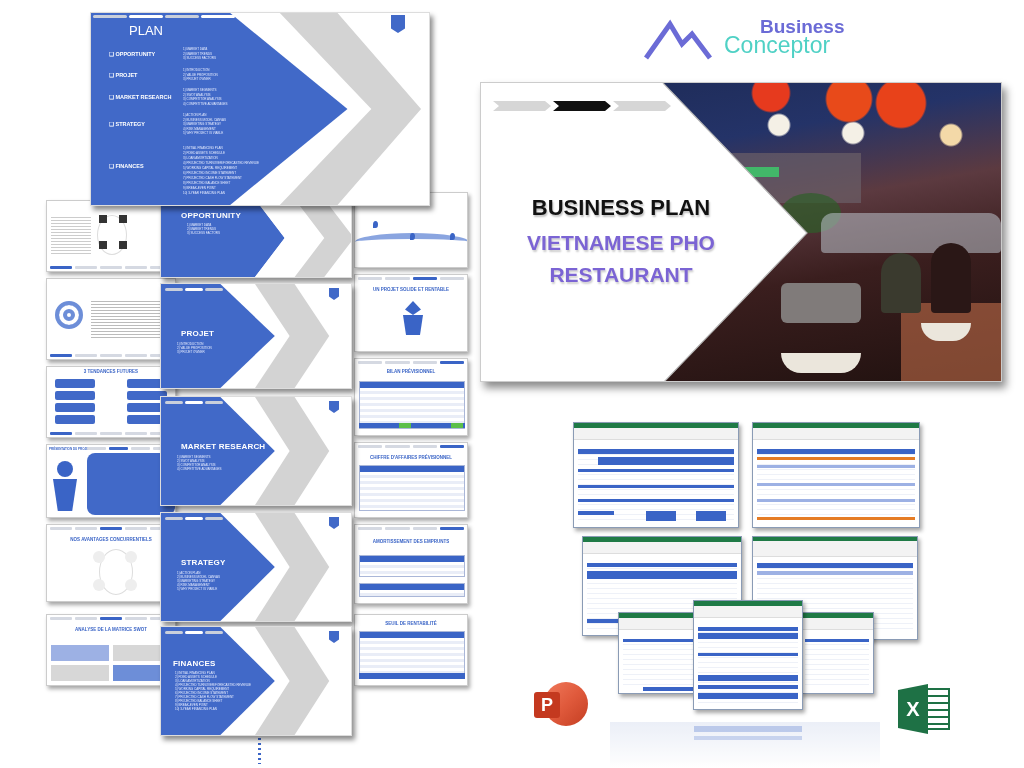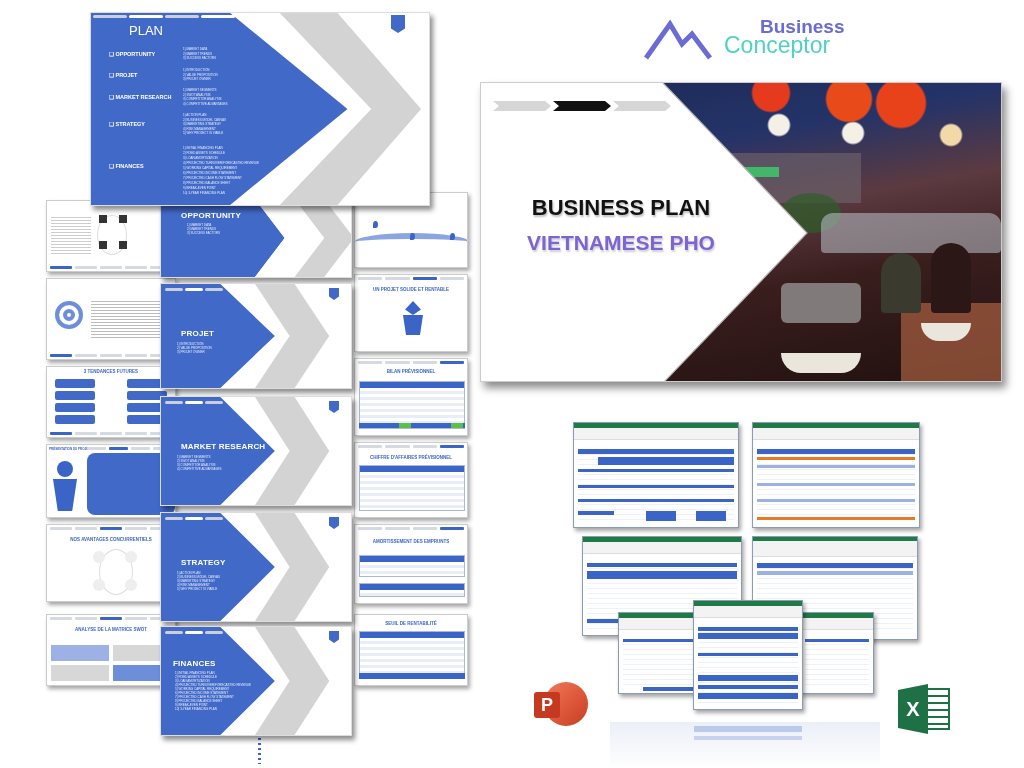--- a/index.html
+++ b/index.html
@@ -398,20 +398,21 @@
     <polyline points="182,0 326,150 182,300" fill="none" stroke="#b5b5b5" stroke-width="1.2"></polyline>
   </svg>
 
   <svg class="abs" style="left:12px;top:16px;" width="180" height="14" viewBox="0 0 180 14">
     <polygon points="0,2 52,2 58,7 52,12 0,12 6,7" fill="#d6d6d6"></polygon>
     <polygon points="60,2 112,2 118,7 112,12 60,12 66,7" fill="#111111"></polygon>
     <polygon points="120,2 172,2 178,7 172,12 120,12 126,7" fill="#d6d6d6"></polygon>
   </svg>
   <div class="abs" style="left:30px;top:112px;width:220px;text-align:center;color:#111;font-weight:bold;font-size:22px;text-shadow:1px 2px 2px rgba(0,0,0,0.25);">BUSINESS PLAN</div>
   <div class="abs" style="left:20px;top:148px;width:240px;text-align:center;color:#7b64d4;font-weight:bold;font-size:21px;text-shadow:1px 2px 2px rgba(0,0,0,0.2);">VIETNAMESE PHO</div>
+  <div class="abs" style="left:20px;top:180px;width:240px;text-align:center;color:#7b64d4;font-weight:bold;font-size:21px;text-shadow:1px 2px 2px rgba(0,0,0,0.2);">RESTAURANT</div>
 </div>
 
 <div class="xl" style="left:573px; top:422px; width:166px; height:106px;">
   <div class="titlebar"></div>
     <div class="ribbon"></div>
   <div class="sheet"></div>
   <div class="band" style="top: 26px; font-size: 0px;">Chiffre d'Affaires Prévisionnel</div>
   <div class="band" style="top: 34px; height: 8px; left: 24px; font-size: 0px;"></div>
   <div class="band" style="top: 46px; height: 3px; font-size: 0px;"></div>
   <div class="band" style="top: 62px; height: 3px; font-size: 0px;"></div>

